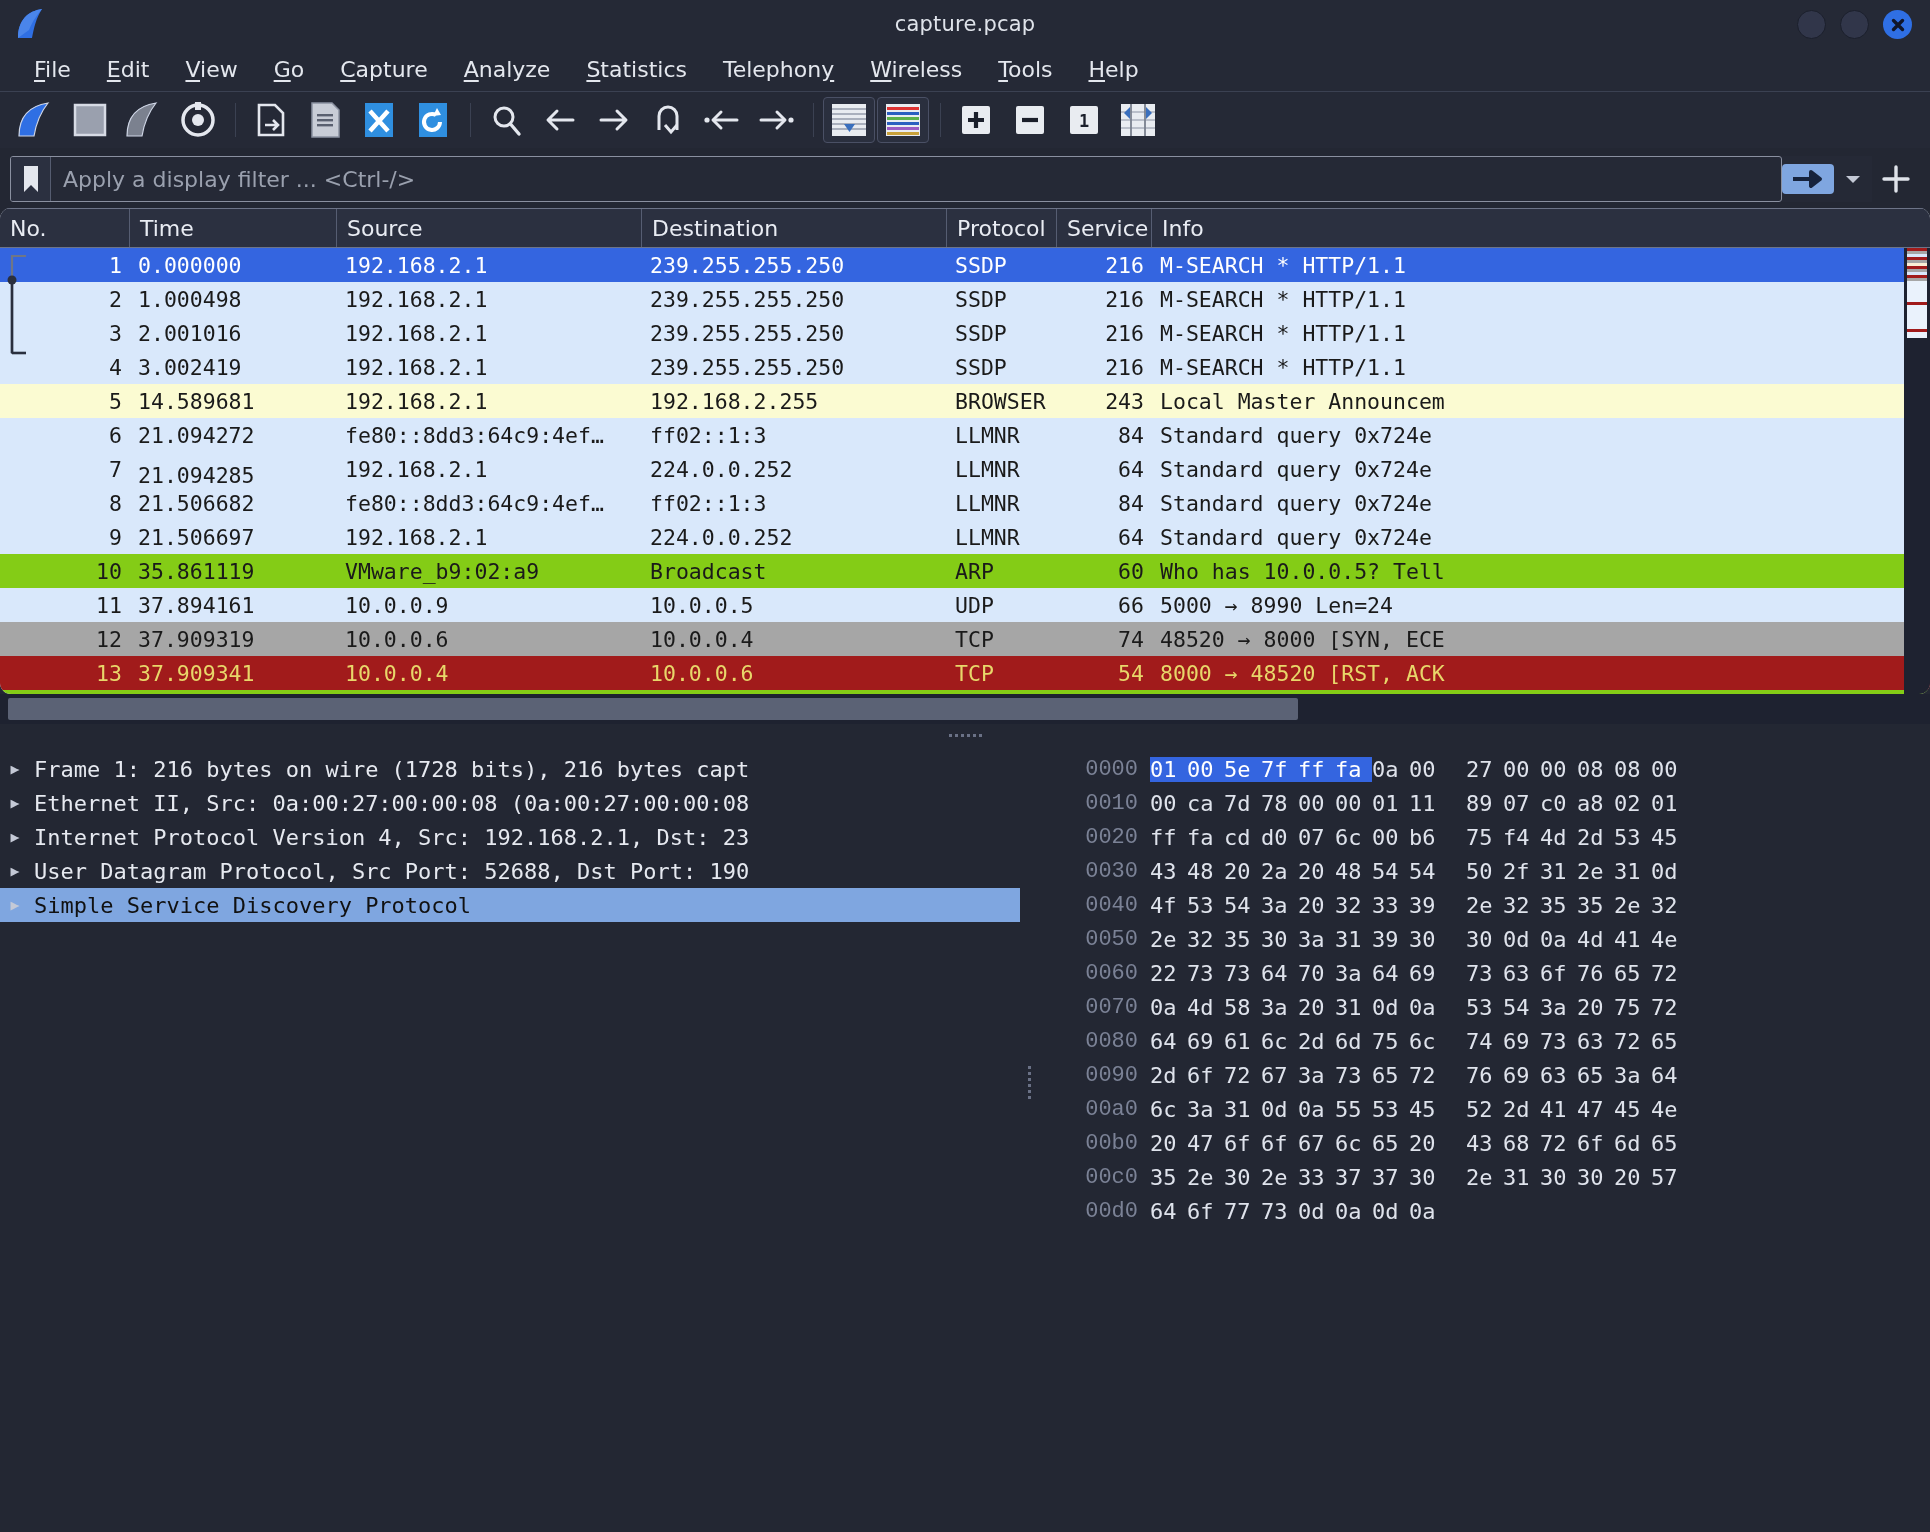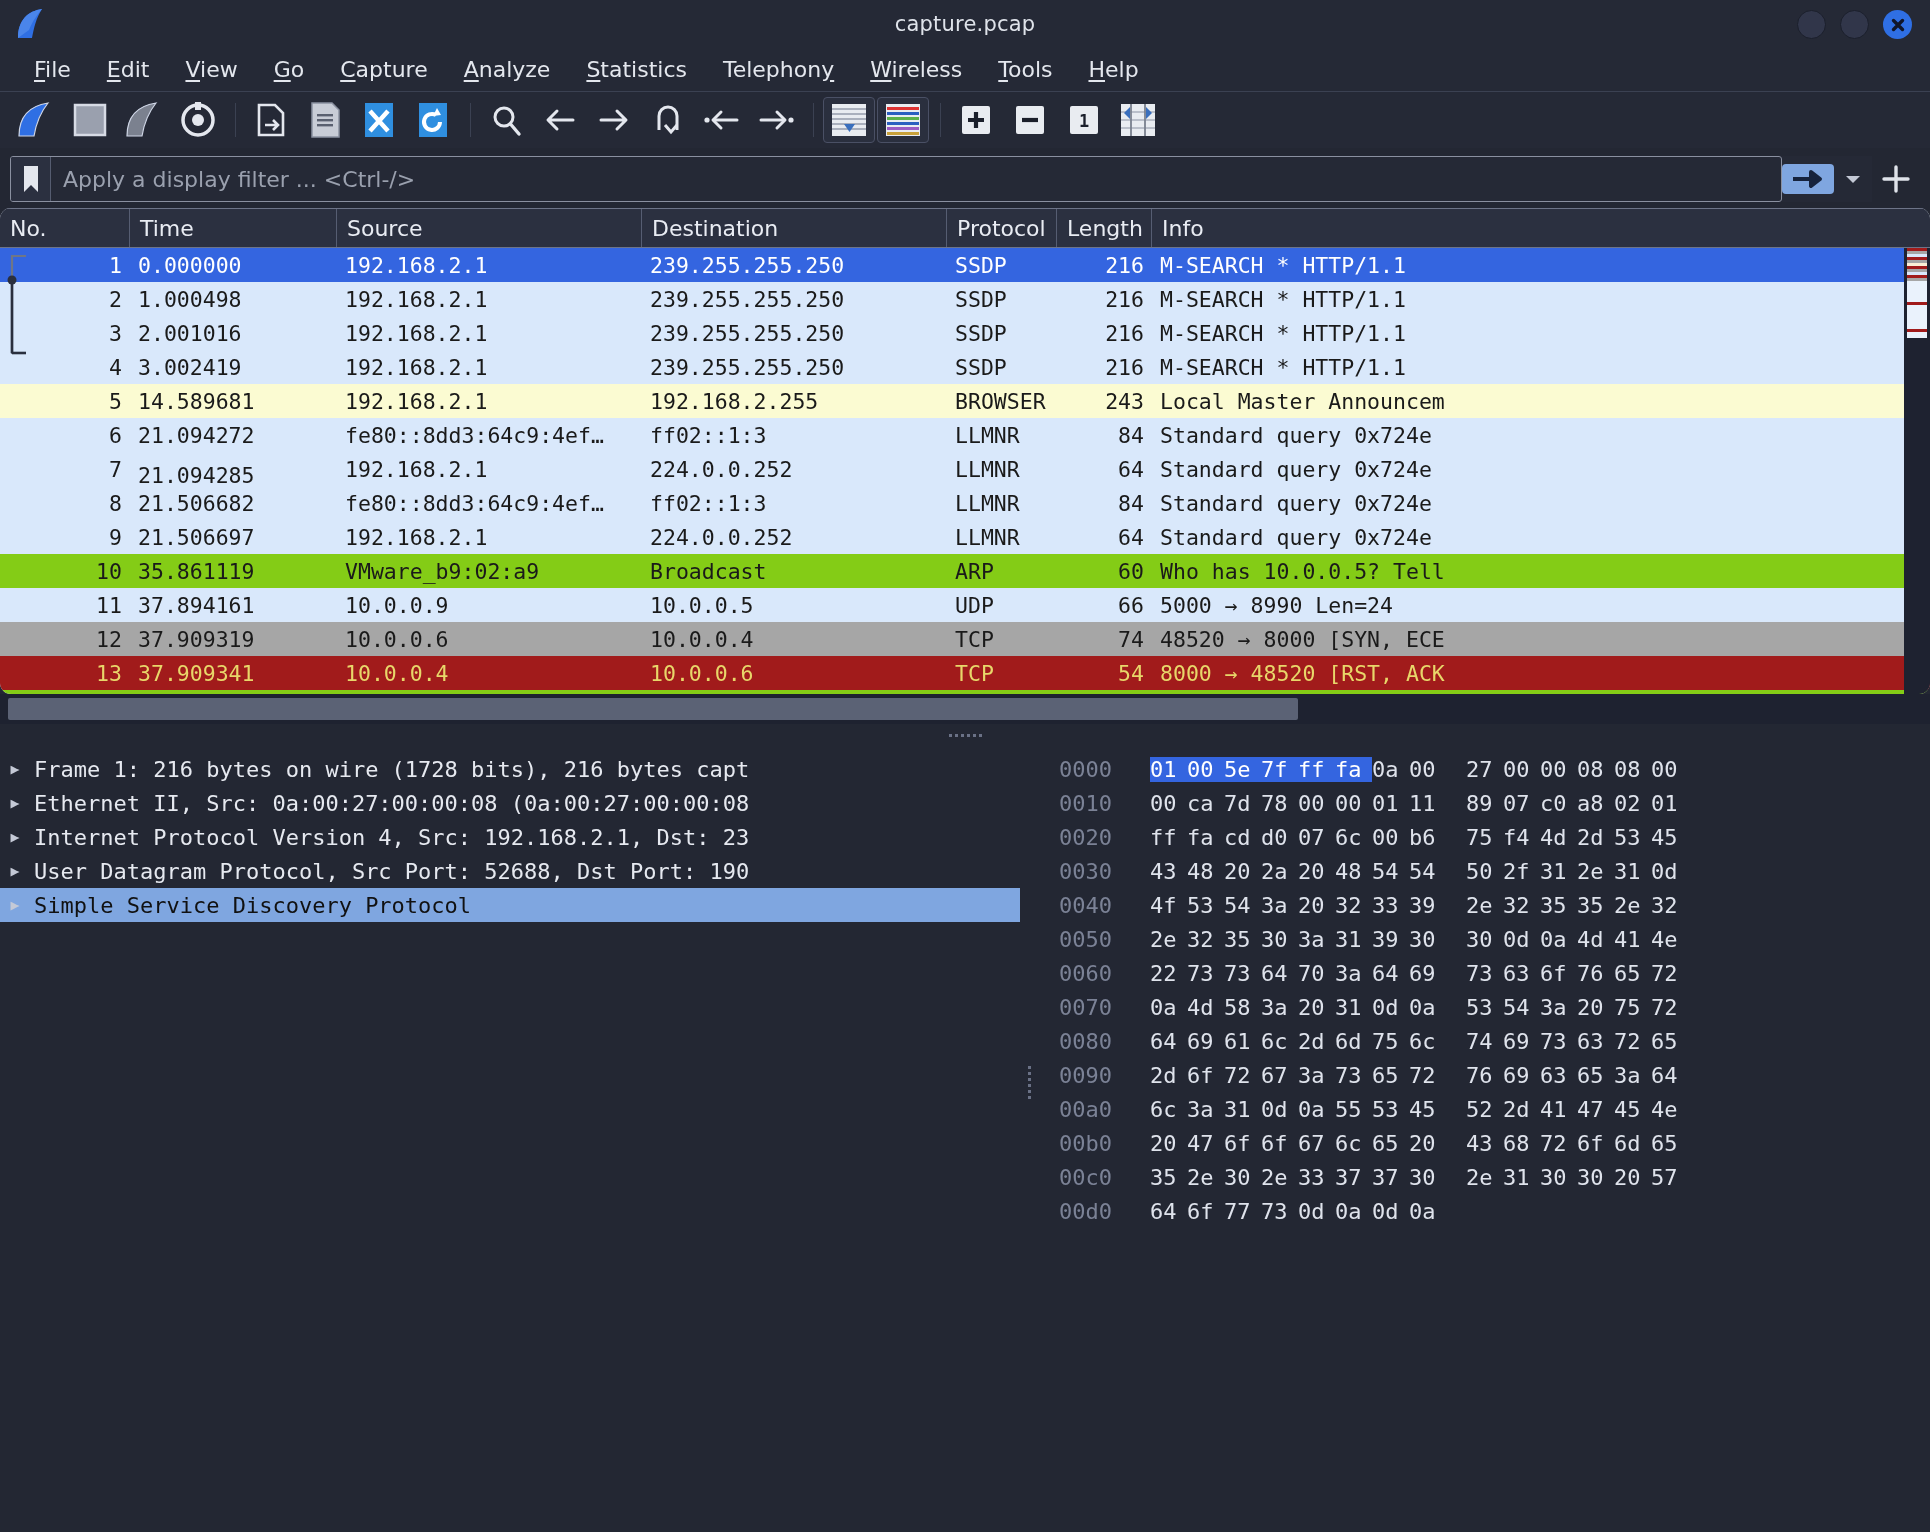--- a/index.html
+++ b/index.html
@@ -158,21 +158,21 @@
   .vgrip{ display:flex; flex-direction:column; gap:3px; }
   .vgrip i{ width:3px; height:3px; background:#6a7186; display:block; }
 
   .hexpane{
     flex:1; background:#232733; padding:6px 0 0 0; position:relative;
   }
   .hexrow{
     display:flex; height:34px; align-items:center;
     font-family:"DejaVu Sans Mono", monospace; font-size:22px; white-space:nowrap;
   }
-  .hexoff{ width:112px; color:#7b8296; text-align:right; padding-right:38px; }
+  .hexoff{ width:112px; color:#7b8296; text-align:right; padding-right:12px;font-family:Liberation Mono, monospace; }
   .hexbytes{ color:#dfe3ec; letter-spacing:0px; }
   .hb{ display:inline-block; width:37px; }
   .hb.gap{ margin-left:20px; }
   .hb.hl{ background:#3465e0; color:#fff; }
 </style>
 </head>
 <body>
 
 <div class="titlebar">
   <span class="tb-logo">
@@ -379,21 +379,21 @@
 </div>
 
 <div class="packetlist">
 
   <div class="plist-head">
     <div class="hc" style="width:130px">No.</div>
     <div class="hc" style="width:207px">Time</div>
     <div class="hc" style="width:305px">Source</div>
     <div class="hc" style="width:305px">Destination</div>
     <div class="hc" style="width:110px">Protocol</div>
-    <div class="hc" style="width:95px">Length</div>
+    <div class="hc" style="width:95px">Service</div>
     <div class="hc" style="flex:1;border-right:none">Info</div>
   </div>
 
   <div id="plist-rows">
       <div class="prow sel">
         <div class="c c-no" style="width: 130px;">1</div>
         <div class="c c-time" style="width: 207px;">0.000000</div>
         <div class="c " style="width: 305px;">192.168.2.1</div>
         <div class="c " style="width: 305px;">239.255.255.250</div>
         <div class="c " style="width: 110px;">SSDP</div>

